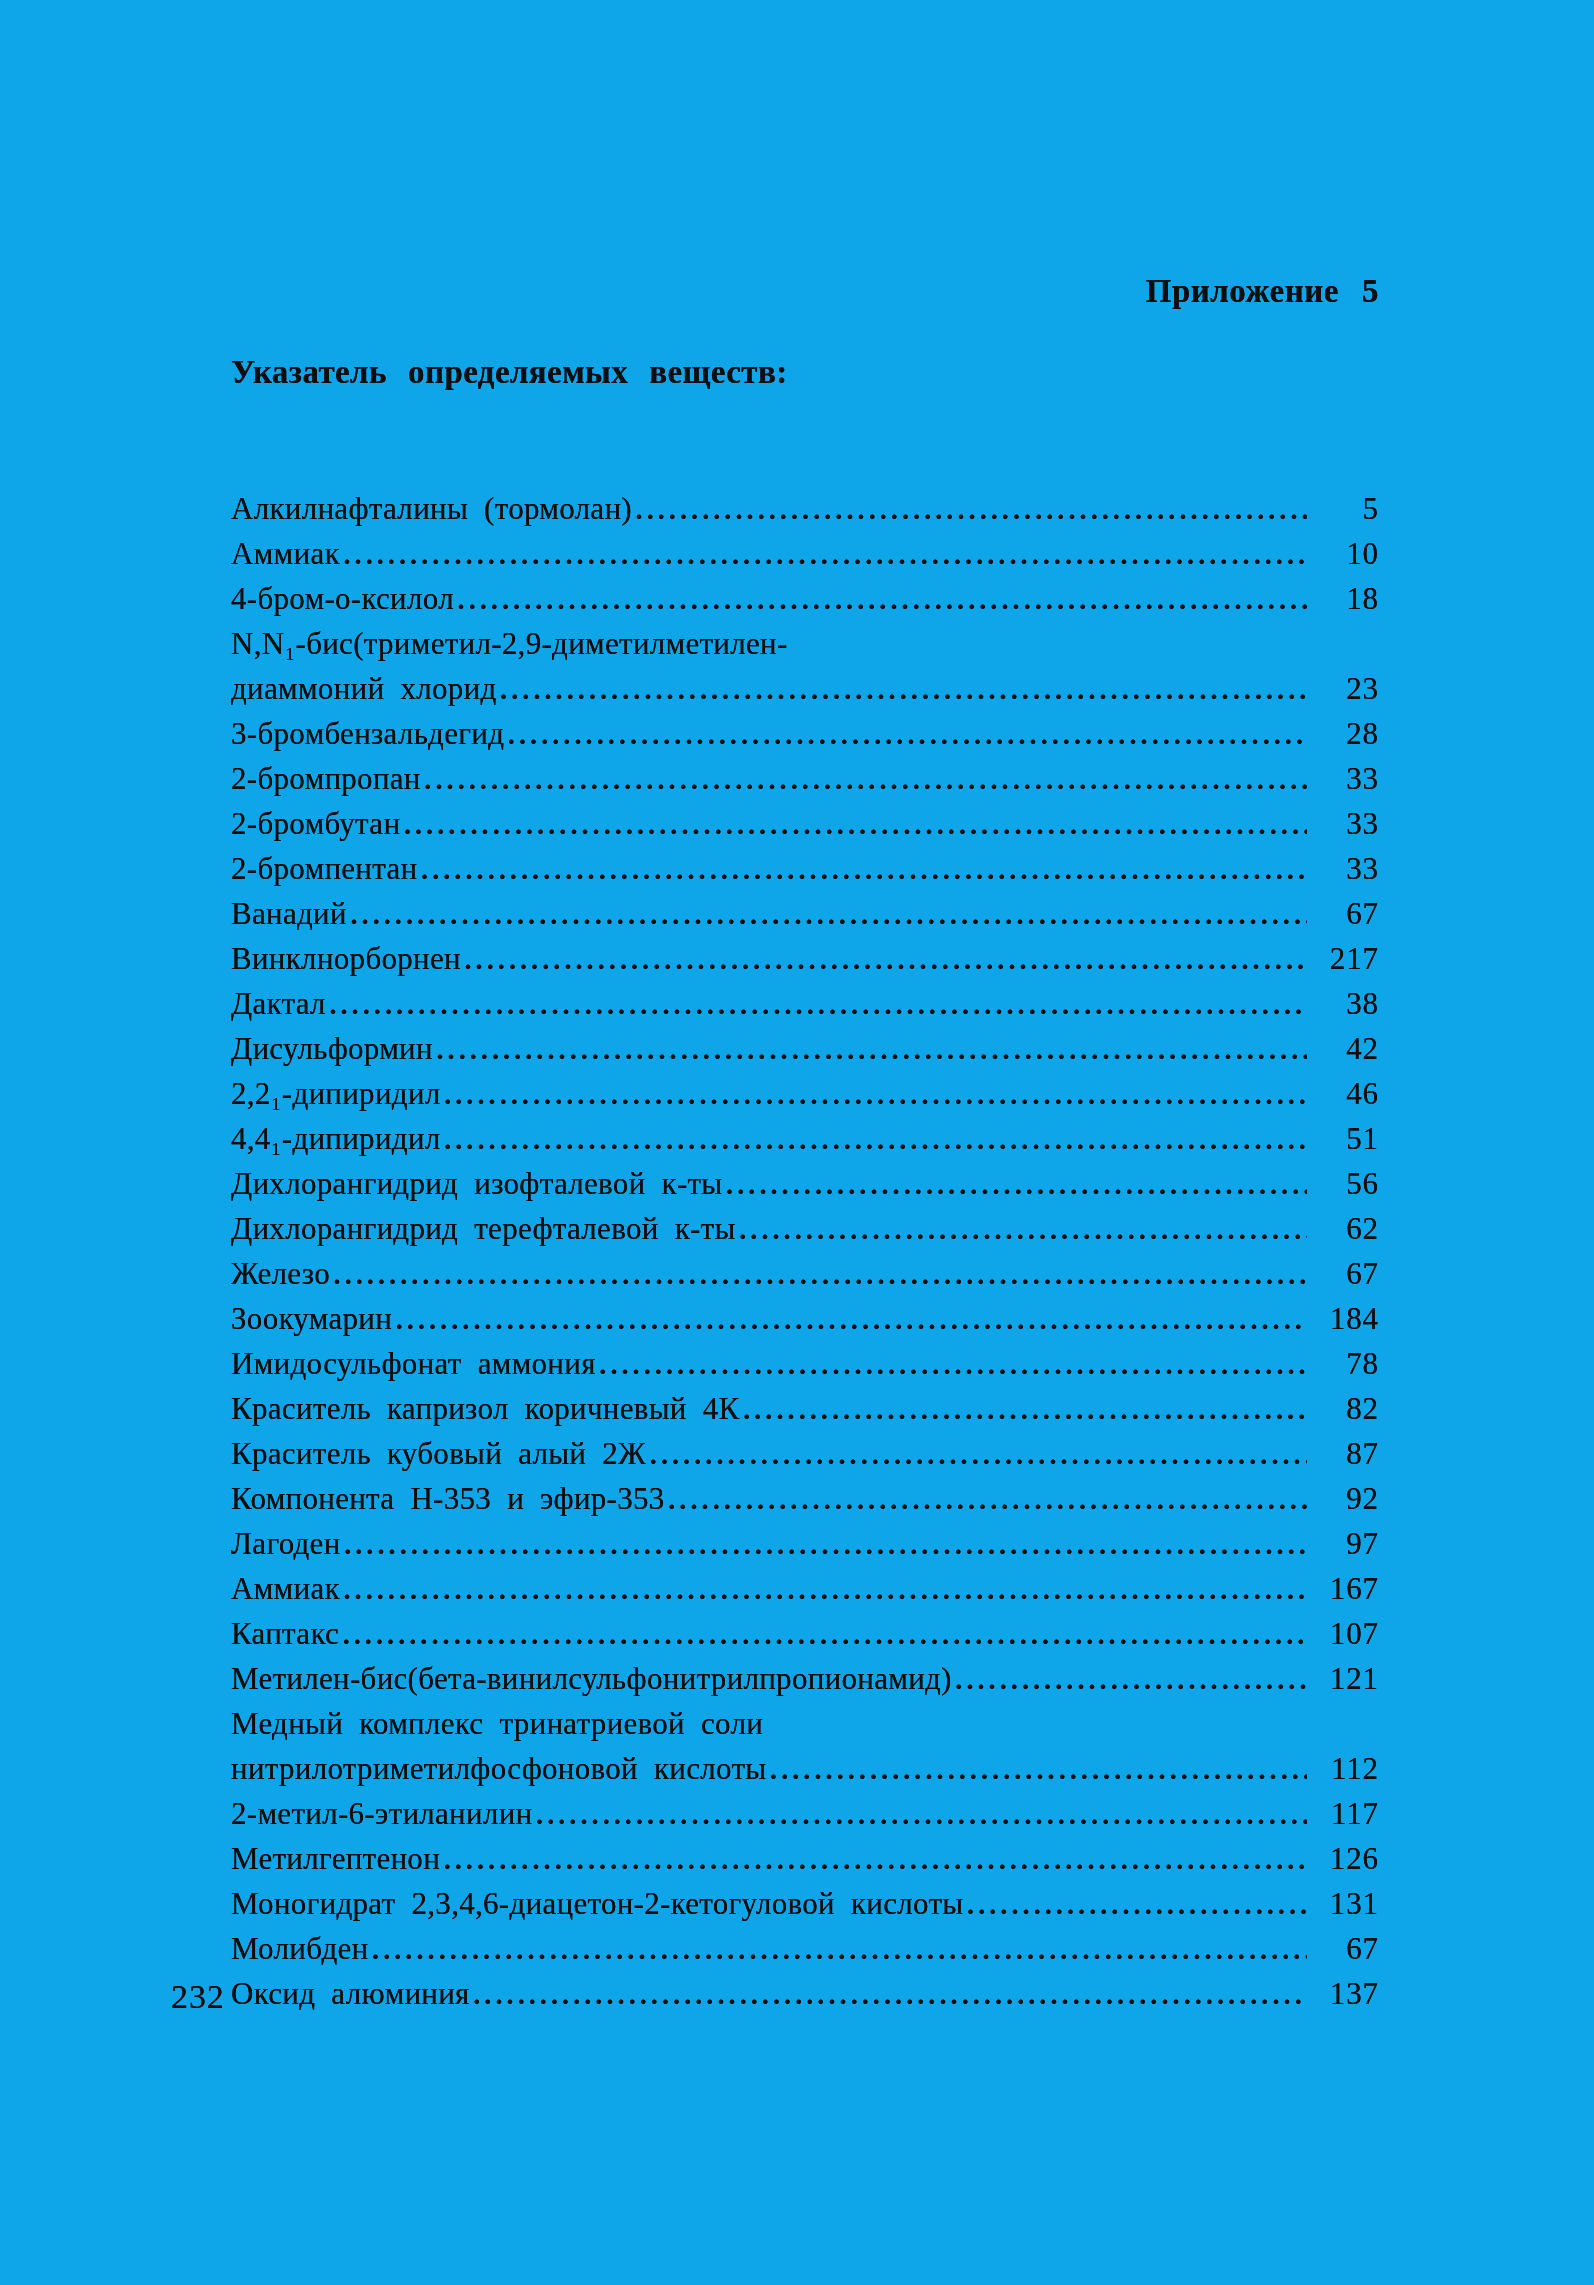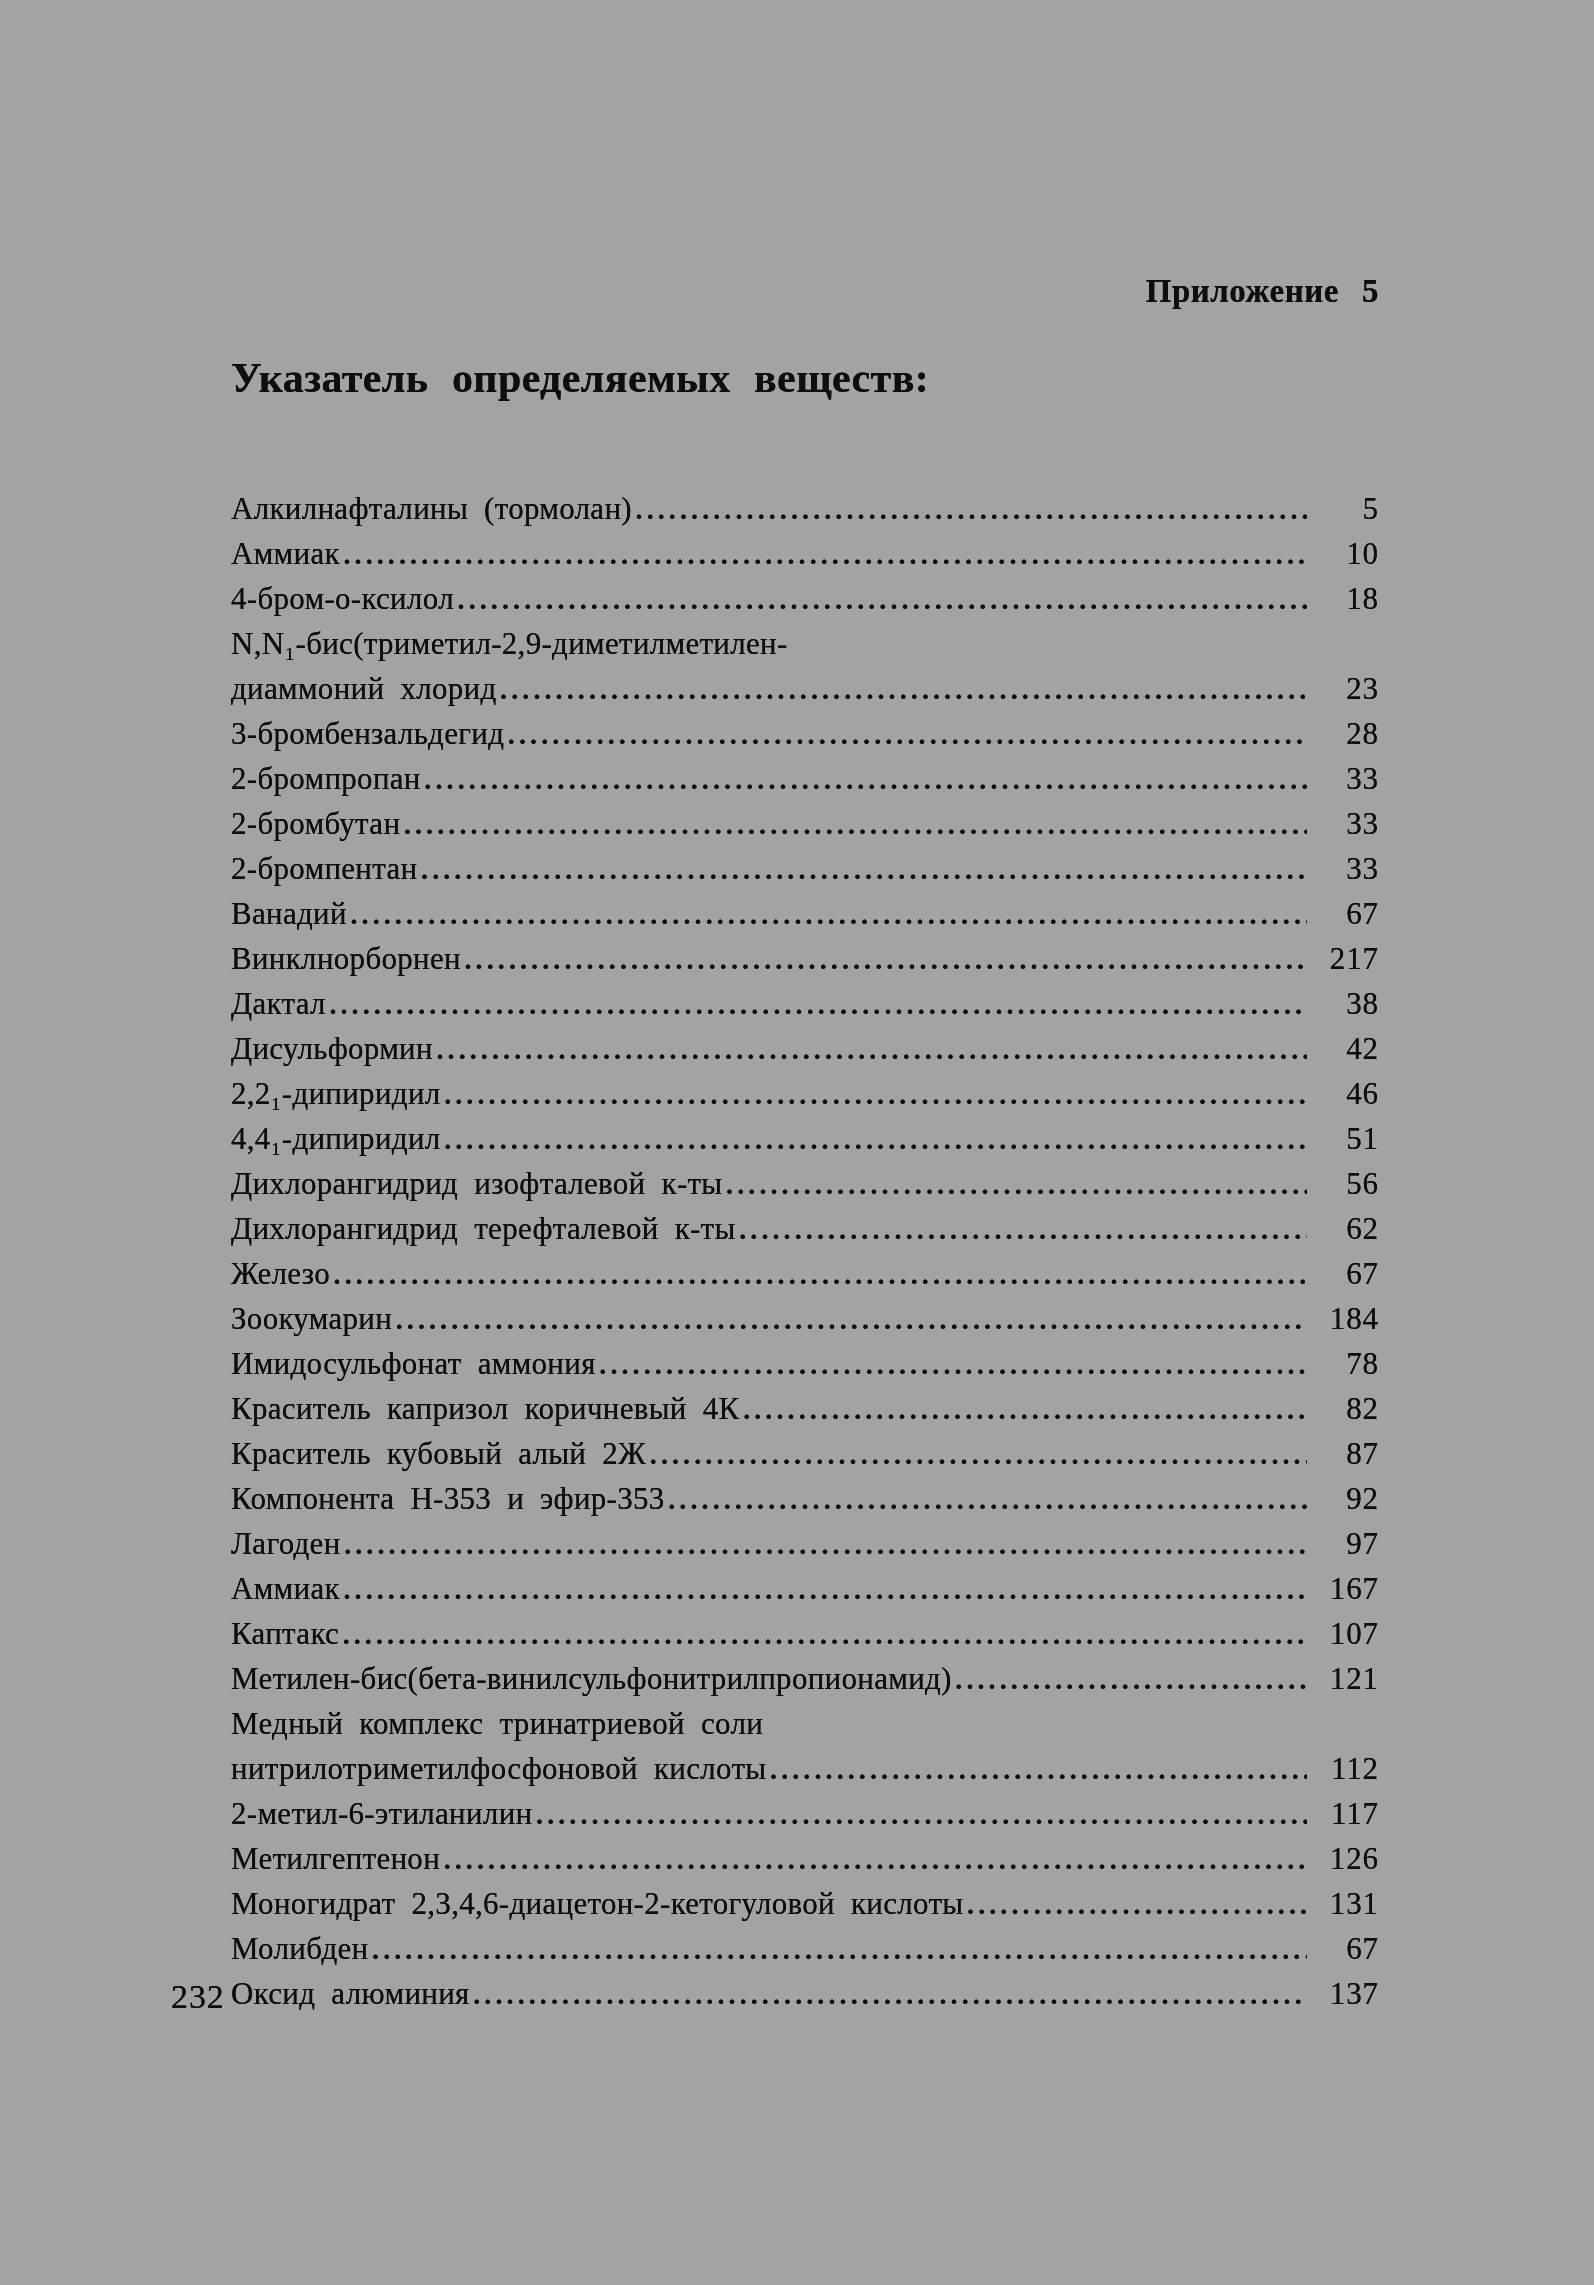--- a/index.html
+++ b/index.html
@@ -1,35 +1,35 @@
 <!DOCTYPE html>
 <html style="font-size:14.4px"><head>
 <meta charset="utf-8">
 <style>
   html,body{margin:0;padding:0;background:#ffffff;}
   .page{
     position:relative;
     width:1595px;height:2285px;
-    background:#a3a3a3;
+    background:#0ea5e9;
     color:#0e0e0e;
     font-family:"Liberation Serif","DejaVu Serif","DejaVu Sans",serif;
     overflow:hidden;
   }
   .appendix-header{
     position:absolute;
     top:273px;right:216px;
     font-size:33px;font-weight:700;
     word-spacing:14.4px;letter-spacing:0.5px;
     text-shadow:0 0 0.5px currentColor;
   }
   .section-title{
     position:absolute;
     top:354px;left:231px;
     margin:0;
-    font-size:42px;font-weight:700;
+    font-size:33px;font-weight:700;
     word-spacing:12.6px;letter-spacing:0.4px;
     text-shadow:0 0 0.5px currentColor;
   }
   .toc{
     position:absolute;
     top:438px;left:231px;
     width:1148px;
   }
   .row{
     display:flex;

